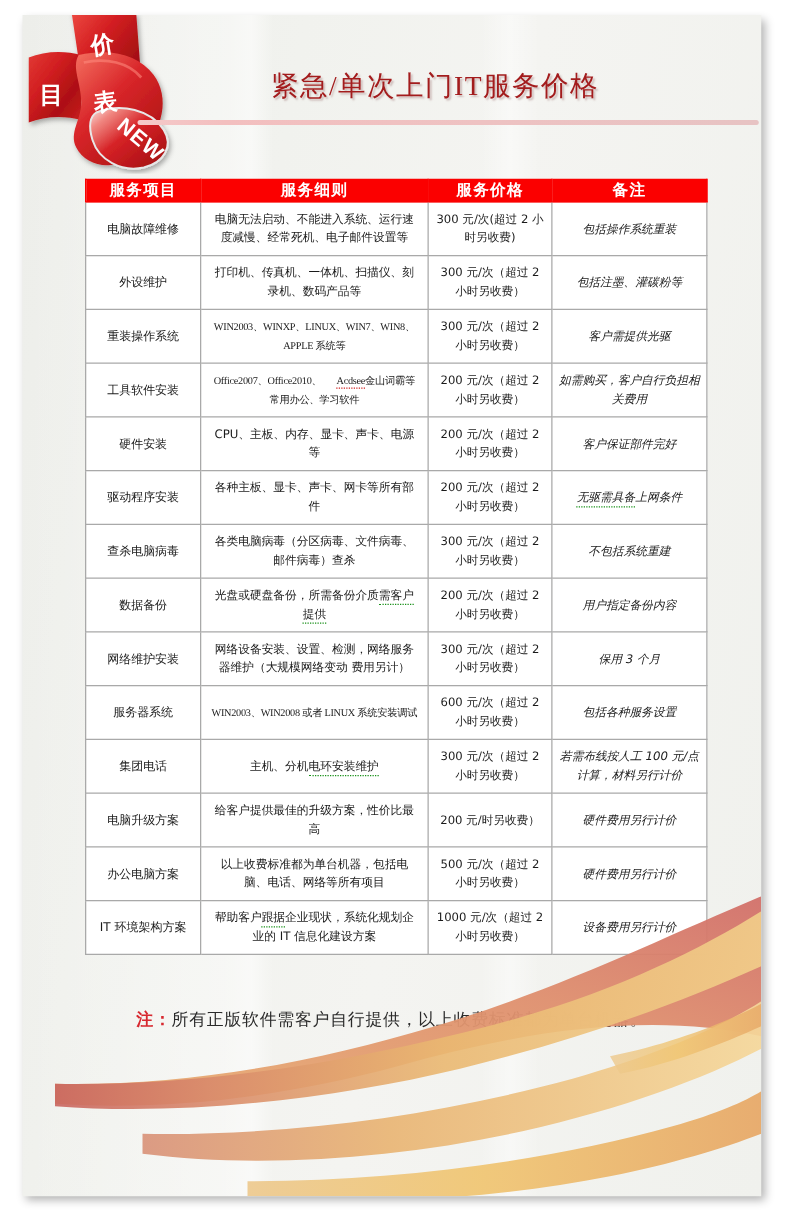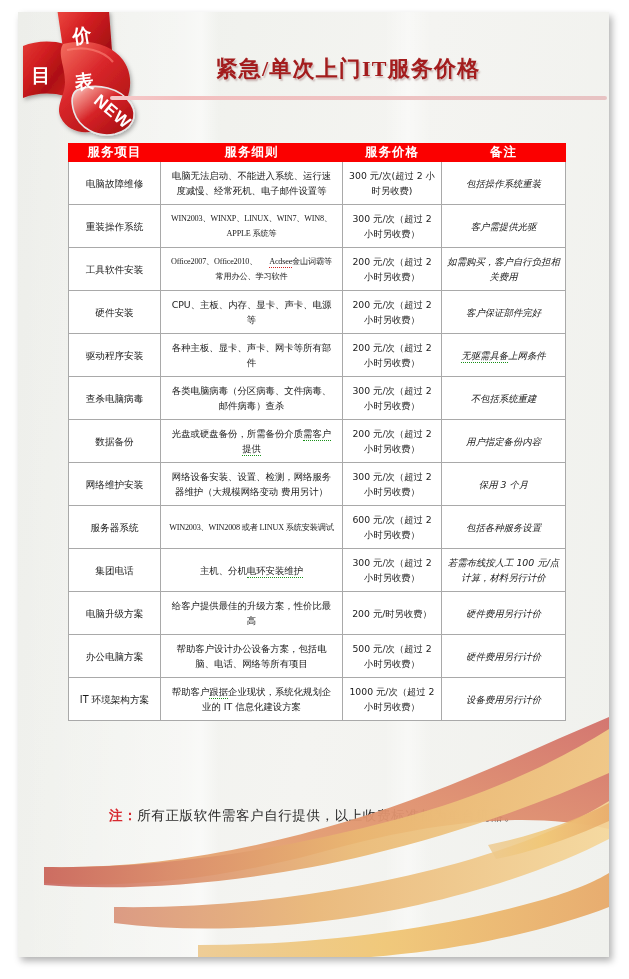--- a/index.html
+++ b/index.html
@@ -41,21 +41,21 @@
   #header { position: absolute; left: 0; top: 0; width: 591px; height: 112px; }
 
   .title {
     position: absolute;
     left: 165px;
     top: 42px;
     width: 330px;
     text-align: center;
     font-family: "Liberation Serif", "DejaVu Serif", serif;
     font-size: 22px;
-    font-weight: bold;
+    font-weight: normal;
     letter-spacing: 1.2px;
     color: #a31c1d;
     text-shadow: 1.5px 1.5px 1.5px rgba(160,120,120,.45);
     white-space: nowrap;
   }
 
   .title-rule {
     position: absolute;
     left: 92px;
     top: 84px;
@@ -203,20 +203,26 @@
         </tr>
       </thead>
       <tbody id="tbody">
           <tr>
             <td class="c-item">电脑故障维修</td>
             <td class="c-detail">电脑无法启动、不能进入系统、运行速度减慢、经常死机、电子邮件设置等</td>
             <td class="c-price">300 元/次(超过 2 小时另收费)</td>
             <td class="c-note">包括操作系统重装</td>
           </tr>
           <tr>
+            <td class="c-item">外设维护</td>
+            <td class="c-detail">打印机、传真机、一体机、扫描仪、刻录机、数码产品等</td>
+            <td class="c-price">300 元/次（超过 2 小时另收费）</td>
+            <td class="c-note">包括注墨、灌碳粉等</td>
+          </tr>
+          <tr>
             <td class="c-item">重装操作系统</td>
             <td class="c-detail mono">WIN2003、WINXP、LINUX、WIN7、WIN8、APPLE 系统等</td>
             <td class="c-price">300 元/次（超过 2 小时另收费）</td>
             <td class="c-note">客户需提供光驱</td>
           </tr>
           <tr>
             <td class="c-item">工具软件安装</td>
             <td class="c-detail mono">Office2007、Office2010、<span class="sq-red">Acdsee</span>金山词霸等常用办公、学习软件</td>
             <td class="c-price">200 元/次（超过 2 小时另收费）</td>
             <td class="c-note">如需购买，客户自行负担相关费用</td>
@@ -264,21 +270,21 @@
             <td class="c-note">若需布线按人工 100 元/点计算，材料另行计价</td>
           </tr>
           <tr>
             <td class="c-item">电脑升级方案</td>
             <td class="c-detail">给客户提供最佳的升级方案，性价比最高</td>
             <td class="c-price">200 元/时另收费）</td>
             <td class="c-note">硬件费用另行计价</td>
           </tr>
           <tr>
             <td class="c-item">办公电脑方案</td>
-            <td class="c-detail">帮助客户设计办公设备方案，包括电脑、电话、网络等所有项目</td>
+            <td class="c-detail">以上收费标准都为单台机器，包括电脑、电话、网络等所有项目</td>
             <td class="c-price">500 元/次（超过 2 小时另收费）</td>
             <td class="c-note">硬件费用另行计价</td>
           </tr>
           <tr>
             <td class="c-item">IT 环境架构方案</td>
             <td class="c-detail">帮助客户<span class="sq-green">跟据</span>企业现状，系统化规划企业的 IT 信息化建设方案</td>
             <td class="c-price">1000 元/次（超过 2 小时另收费）</td>
             <td class="c-note">设备费用另行计价</td>
           </tr>
         </tbody>

